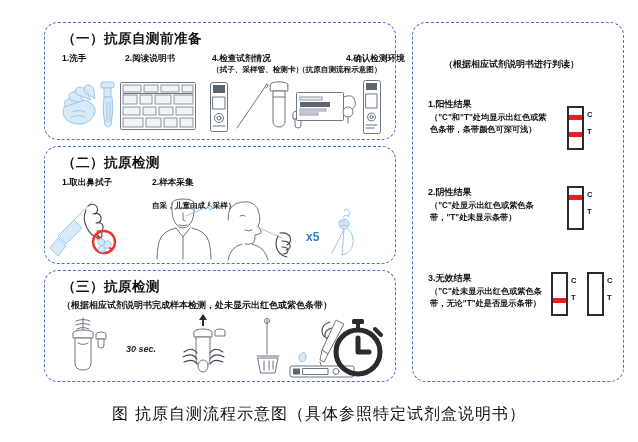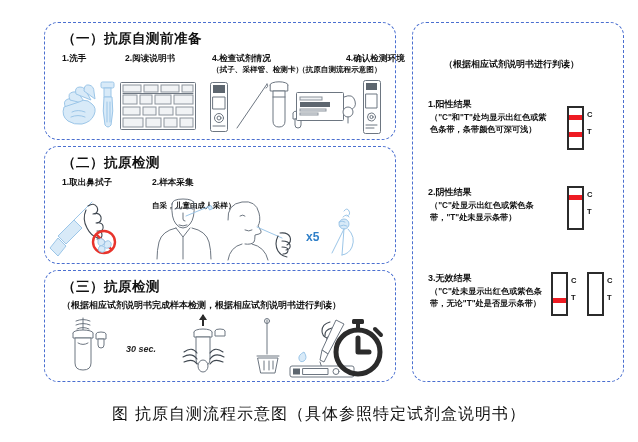--- a/index.html
+++ b/index.html
@@ -286,21 +286,21 @@
       <circle class="fill-b" cx="22" cy="19" r="5"></circle>
       <path class="ln-b" d="M22 24 L10 48 M22 24 L20 50"></path>
       <path class="ln-b" d="M26 24 q8 8 4 18 q-3 7 -10 8"></path>
       <path class="ln-b" d="M17 17 q3 -2 6 0 M18 21 q4 -2 7 0"></path>
     </svg>
   </div>
 
   <div class="panel" id="panel-3"></div>
 
   <div class="sec-title" style="left:62px;top:278px;font-family:Liberation Serif, serif;">（三）抗原检测</div>
-  <div class="sec-sub" style="left:62px;top:299px;">（根据相应试剂说明书完成样本检测，根据相应试剂说明书进行判读）</div>
+  <div class="sec-sub" style="left:62px;top:299px;">（根据相应试剂说明书完成样本检测，处未显示出红色或紫色条带）</div>
 
   <div class="ill" style="left:66px;top:316px;">
     <svg width="54" height="60" viewBox="0 0 54 60">
       <path class="ln" d="M17 2 v12"></path>
       <path class="ln" d="M10 5 q7 -3 14 0 M10 9 q7 -3 14 0 M11 13 q6 -3 12 0"></path>
       <ellipse class="fill-w" cx="17" cy="17" rx="10" ry="3"></ellipse>
       <path class="fill-w" d="M7 17 v5 h20 v-5"></path>
       <path class="fill-w" d="M9 22 v25 q0 7 8 7 q8 0 8 -7 v-25 z"></path>
       <path class="ln" d="M12 27 q5 3 10 0"></path>
       <ellipse class="fill-w" cx="35" cy="18" rx="5" ry="2"></ellipse>

